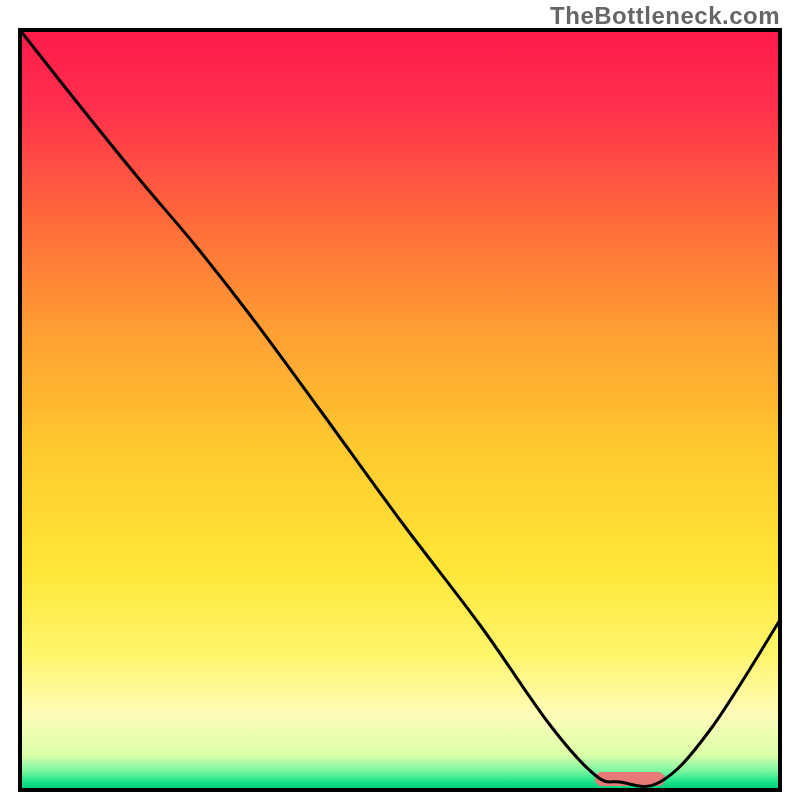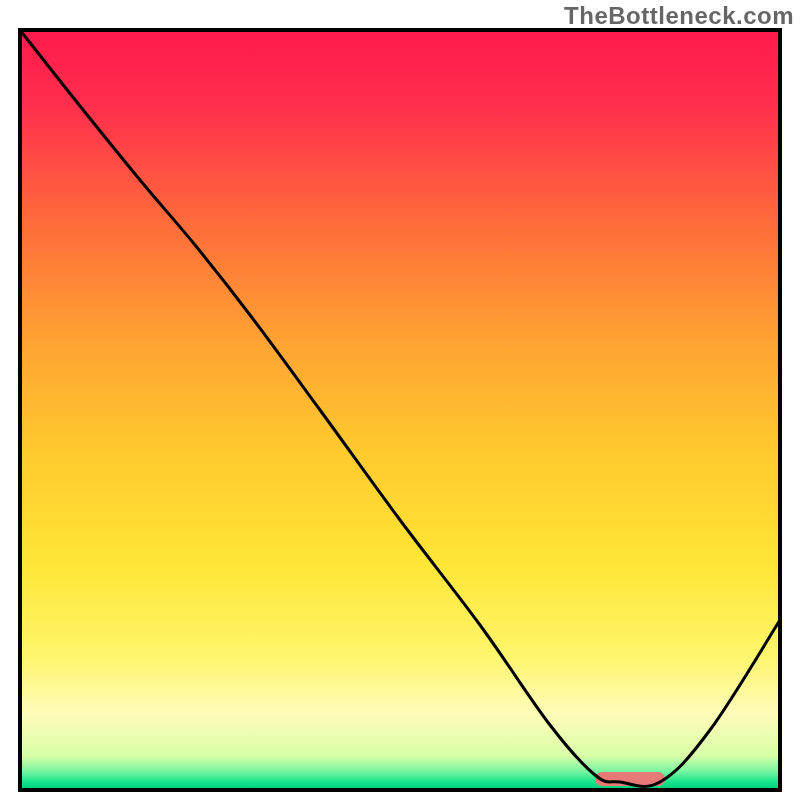--- a/index.html
+++ b/index.html
@@ -12,21 +12,21 @@
   }
   .stage {
     position: relative;
     width: 800px;
     height: 800px;
     background: #ffffff;
   }
   .watermark {
     position: absolute;
     top: 2px;
-    right: 6px;
+    right: 20px;
     color: #666666;
     font-size: 24px;
     font-weight: bold;
     letter-spacing: 0.5px;
     z-index: 5;
     margin-left: 32px;
   }
   svg {
     position: absolute;
     top: 0;

